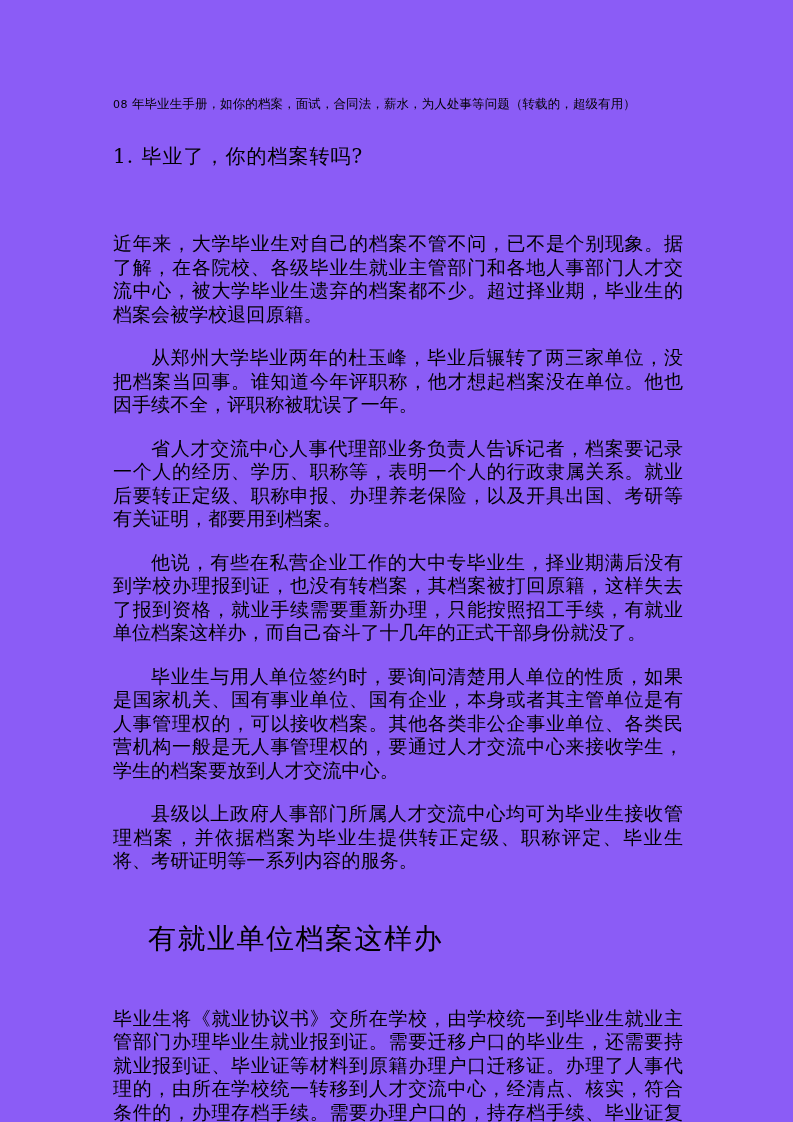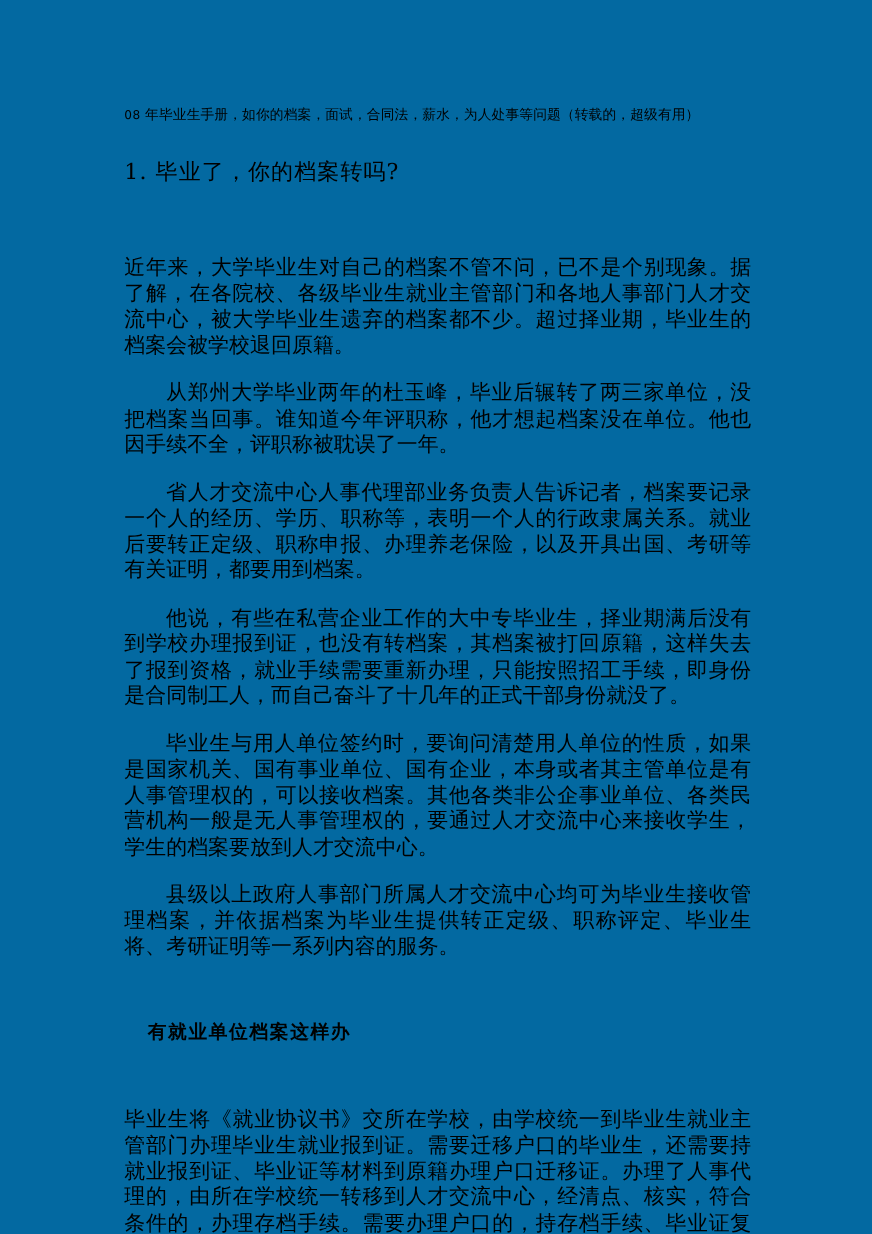--- a/index.html
+++ b/index.html
@@ -14,21 +14,21 @@
     overflow: hidden;
     font-family: "DejaVu Sans", "Liberation Sans", sans-serif;
     color: #000000;
   }
   .page {
     position: absolute;
     left: 0;
     top: 0;
     width: 793px;
     height: 1122px;
-    background: #0369a1;
+    background: #8b5cf6;
   }
   .content {
     position: absolute;
     left: 113px;
     top: 95px;
     width: 570px;
   }
   .meta-line {
     font-size: 12.5px;
     line-height: 18px;
@@ -63,22 +63,22 @@
     font-family: "DejaVu Sans", "Liberation Sans", sans-serif;
   }
   p.para.indent {
     text-indent: 2em;
   }
   p.para.last {
     margin-bottom: 0;
   }
   h2.section-title {
     font-family: "DejaVu Serif", "Liberation Serif", serif;
-    font-weight: 700;
-    font-size: 17px;
+    font-weight: 400;
+    font-size: 28px;
     line-height: 32px;
     margin: 50px 0 0 0;
     text-indent: 1.25em;
     letter-spacing: 1.5px;
     color: #000;
   }
   .tail-block {
     margin-top: 52px;
   }
 </style>
@@ -91,21 +91,21 @@
     <div class="meta-line">
       <span class="num">08</span><span> 年毕业生手册，如你的档案，面试，合同法，薪水，为人处事等问题（转载的，超级有用）</span>
     </div>
 
     <h1 class="doc-title">1. 毕业了，你的档案转吗?</h1>
 
     <div class="para-block">
       <p class="para">近年来，大学毕业生对自己的档案不管不问，已不是个别现象。据了解，在各院校、各级毕业生就业主管部门和各地人事部门人才交流中心，被大学毕业生遗弃的档案都不少。超过择业期，毕业生的档案会被学校退回原籍。</p>
       <p class="para indent">从郑州大学毕业两年的杜玉峰，毕业后辗转了两三家单位，没把档案当回事。谁知道今年评职称，他才想起档案没在单位。他也因手续不全，评职称被耽误了一年。</p>
       <p class="para indent">省人才交流中心人事代理部业务负责人告诉记者，档案要记录一个人的经历、学历、职称等，表明一个人的行政隶属关系。就业后要转正定级、职称申报、办理养老保险，以及开具出国、考研等有关证明，都要用到档案。</p>
-      <p class="para indent">他说，有些在私营企业工作的大中专毕业生，择业期满后没有到学校办理报到证，也没有转档案，其档案被打回原籍，这样失去了报到资格，就业手续需要重新办理，只能按照招工手续，即身份是合同制工人，而自己奋斗了十几年的正式干部身份就没了。</p>
+      <p class="para indent">他说，有些在私营企业工作的大中专毕业生，择业期满后没有到学校办理报到证，也没有转档案，其档案被打回原籍，这样失去了报到资格，就业手续需要重新办理，只能按照招工手续，有就业单位档案这样办，而自己奋斗了十几年的正式干部身份就没了。</p>
       <p class="para indent">毕业生与用人单位签约时，要询问清楚用人单位的性质，如果是国家机关、国有事业单位、国有企业，本身或者其主管单位是有人事管理权的，可以接收档案。其他各类非公企事业单位、各类民营机构一般是无人事管理权的，要通过人才交流中心来接收学生，学生的档案要放到人才交流中心。</p>
       <p class="para indent last">县级以上政府人事部门所属人才交流中心均可为毕业生接收管理档案，并依据档案为毕业生提供转正定级、职称评定、毕业生将、考研证明等一系列内容的服务。</p>
     </div>
 
     <h2 class="section-title">有就业单位档案这样办</h2>
 
     <div class="tail-block">
       <p class="para last">毕业生将《就业协议书》交所在学校，由学校统一到毕业生就业主管部门办理毕业生就业报到证。需要迁移户口的毕业生，还需要持就业报到证、毕业证等材料到原籍办理户口迁移证。办理了人事代理的，由所在学校统一转移到人才交流中心，经清点、核实，符合条件的，办理存档手续。需要办理户口的，持存档手续、毕业证复印件、户口迁移证、身份证和身份证照片等在工作单位或人才交流中心办理入户手续。应聘单位无集体户口的，可直接迁入省或市、县的人才交流中心集体户口。</p>
     </div>
 

